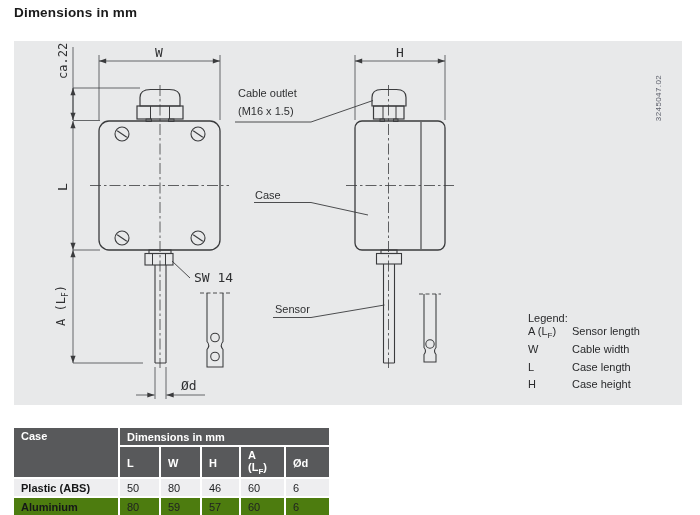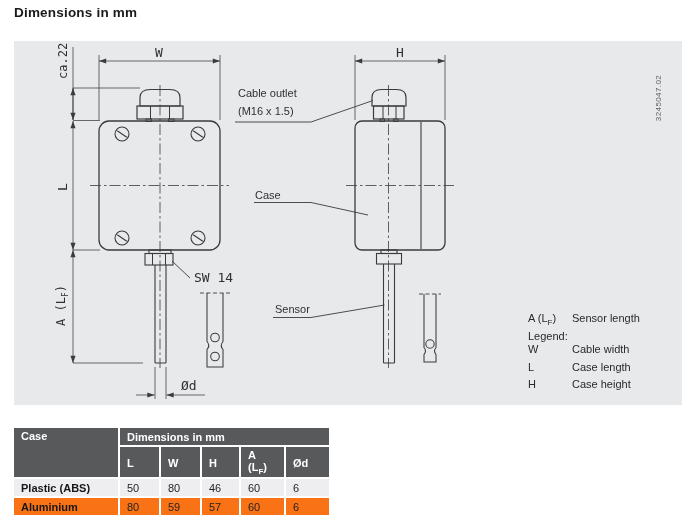--- a/index.html
+++ b/index.html
@@ -39,21 +39,21 @@
     border-collapse:separate;border-spacing:2px;
     font-size:11px;color:#1f2022;table-layout:fixed;
   }
   .dim-table th{
     background:#58595b;color:#ffffff;font-weight:bold;text-align:left;
     padding:2px 7px 1px 7px;height:14px;
   }
   .dim-table th.case-h{vertical-align:top;}
   .dim-table td{padding:2px 7px 1px 7px;height:14px;}
   .dim-table tr.r0 td{background:#eeeef0;}
-  .dim-table tr.r1 td{background:#f97316;}
+  .dim-table tr.r1 td{background:#4d7c0f;}
   .dim-table td.case-c{font-weight:bold;color:#161718;}
   .dim-table sub{font-size:8px;}
 </style>
 </head>
 <body>
 
 <div class="page-title">Dimensions in mm</div>
 
 <div class="panel">
   <svg width="668" height="364" viewBox="0 0 668 364">
@@ -183,22 +183,22 @@
 
       <text class="lbltxt" x="241" y="157.5" stroke="none">Case</text>
       <path d="M240,161.5 H297 L354,174" stroke-width="0.9"></path>
 
       <text class="lbltxt" x="261" y="272" stroke="none">Sensor</text>
       <path d="M259,276.5 H297 L370.5,264" stroke-width="0.9"></path>
     </g>
   </svg>
 
   <div class="legend">
+    <div class="lg-row">Legend:</div>
     <div class="lg-row"><span class="lg-sym"><span>A (L</span><sub>F</sub><span>)</span></span><span class="lg-desc">Sensor length</span></div>
-    <div class="lg-row">Legend:</div>
     <div class="lg-row"><span class="lg-sym"><span>W</span><sub></sub><span></span></span><span class="lg-desc">Cable width</span></div>
     <div class="lg-row"><span class="lg-sym"><span>L</span><sub></sub><span></span></span><span class="lg-desc">Case length</span></div>
     <div class="lg-row"><span class="lg-sym"><span>H</span><sub></sub><span></span></span><span class="lg-desc">Case height</span></div>
   </div>
 
   <div class="part-no">3245047.02</div>
 </div>
 
 <table class="dim-table">
   <colgroup>

